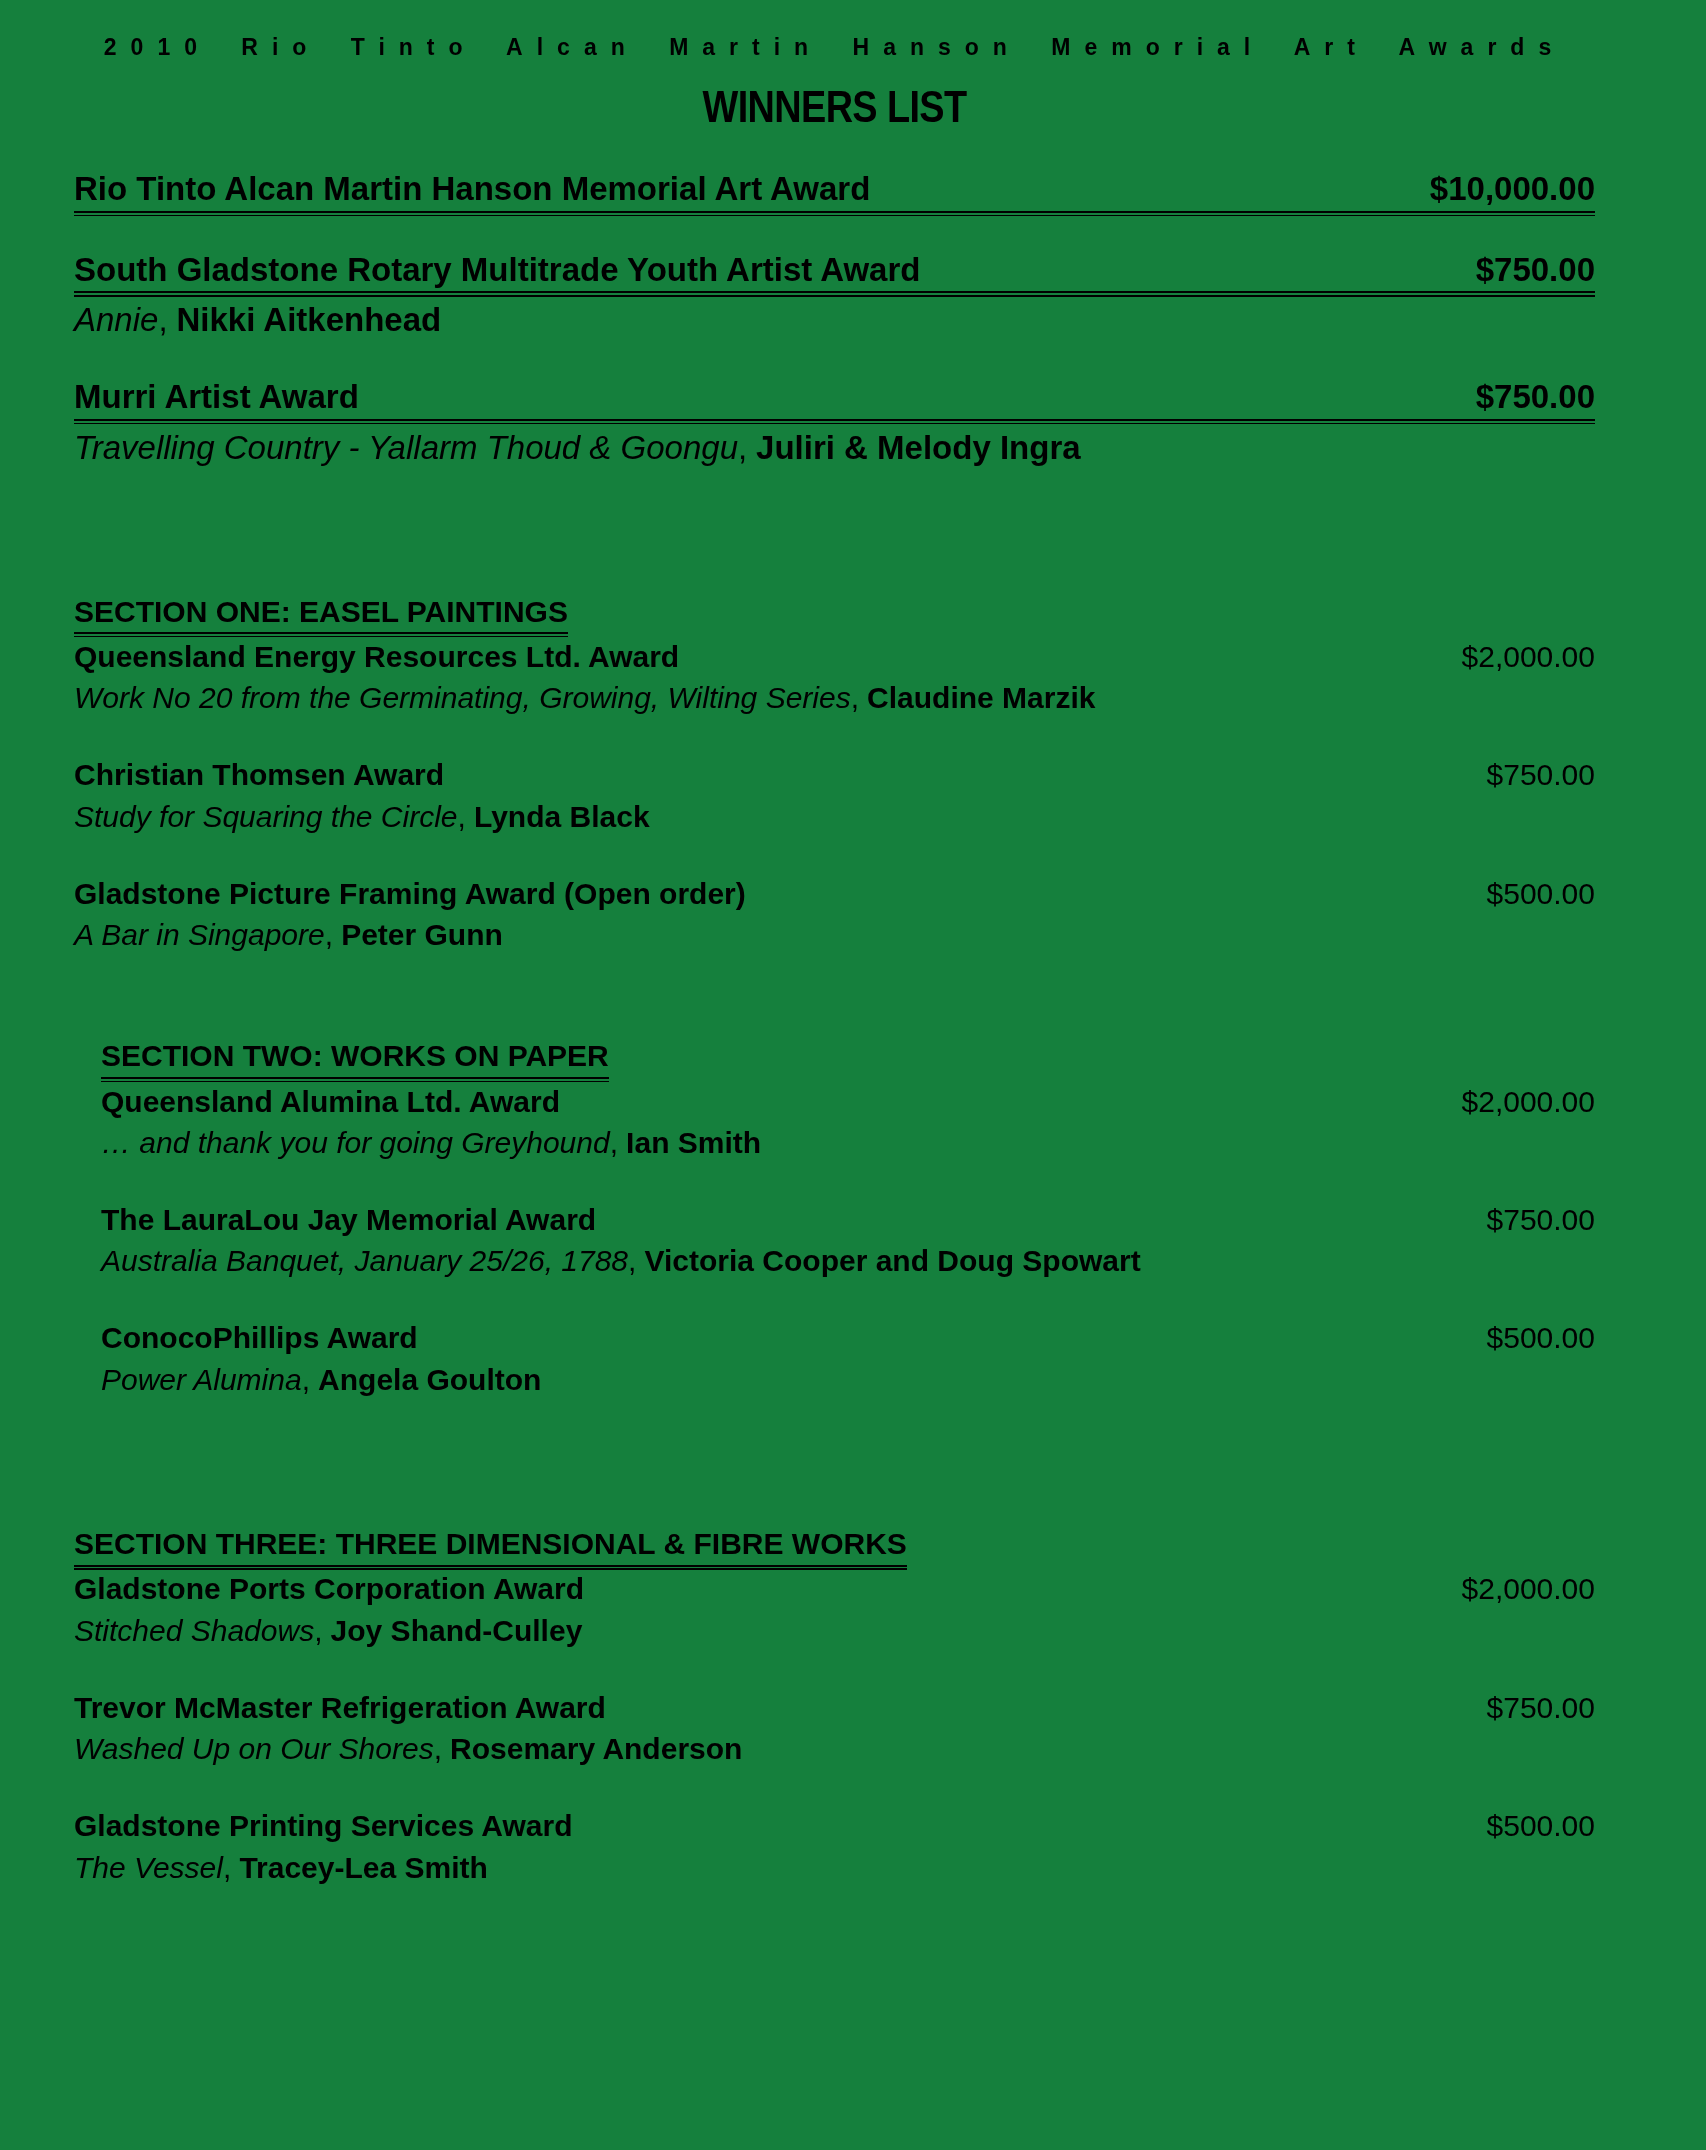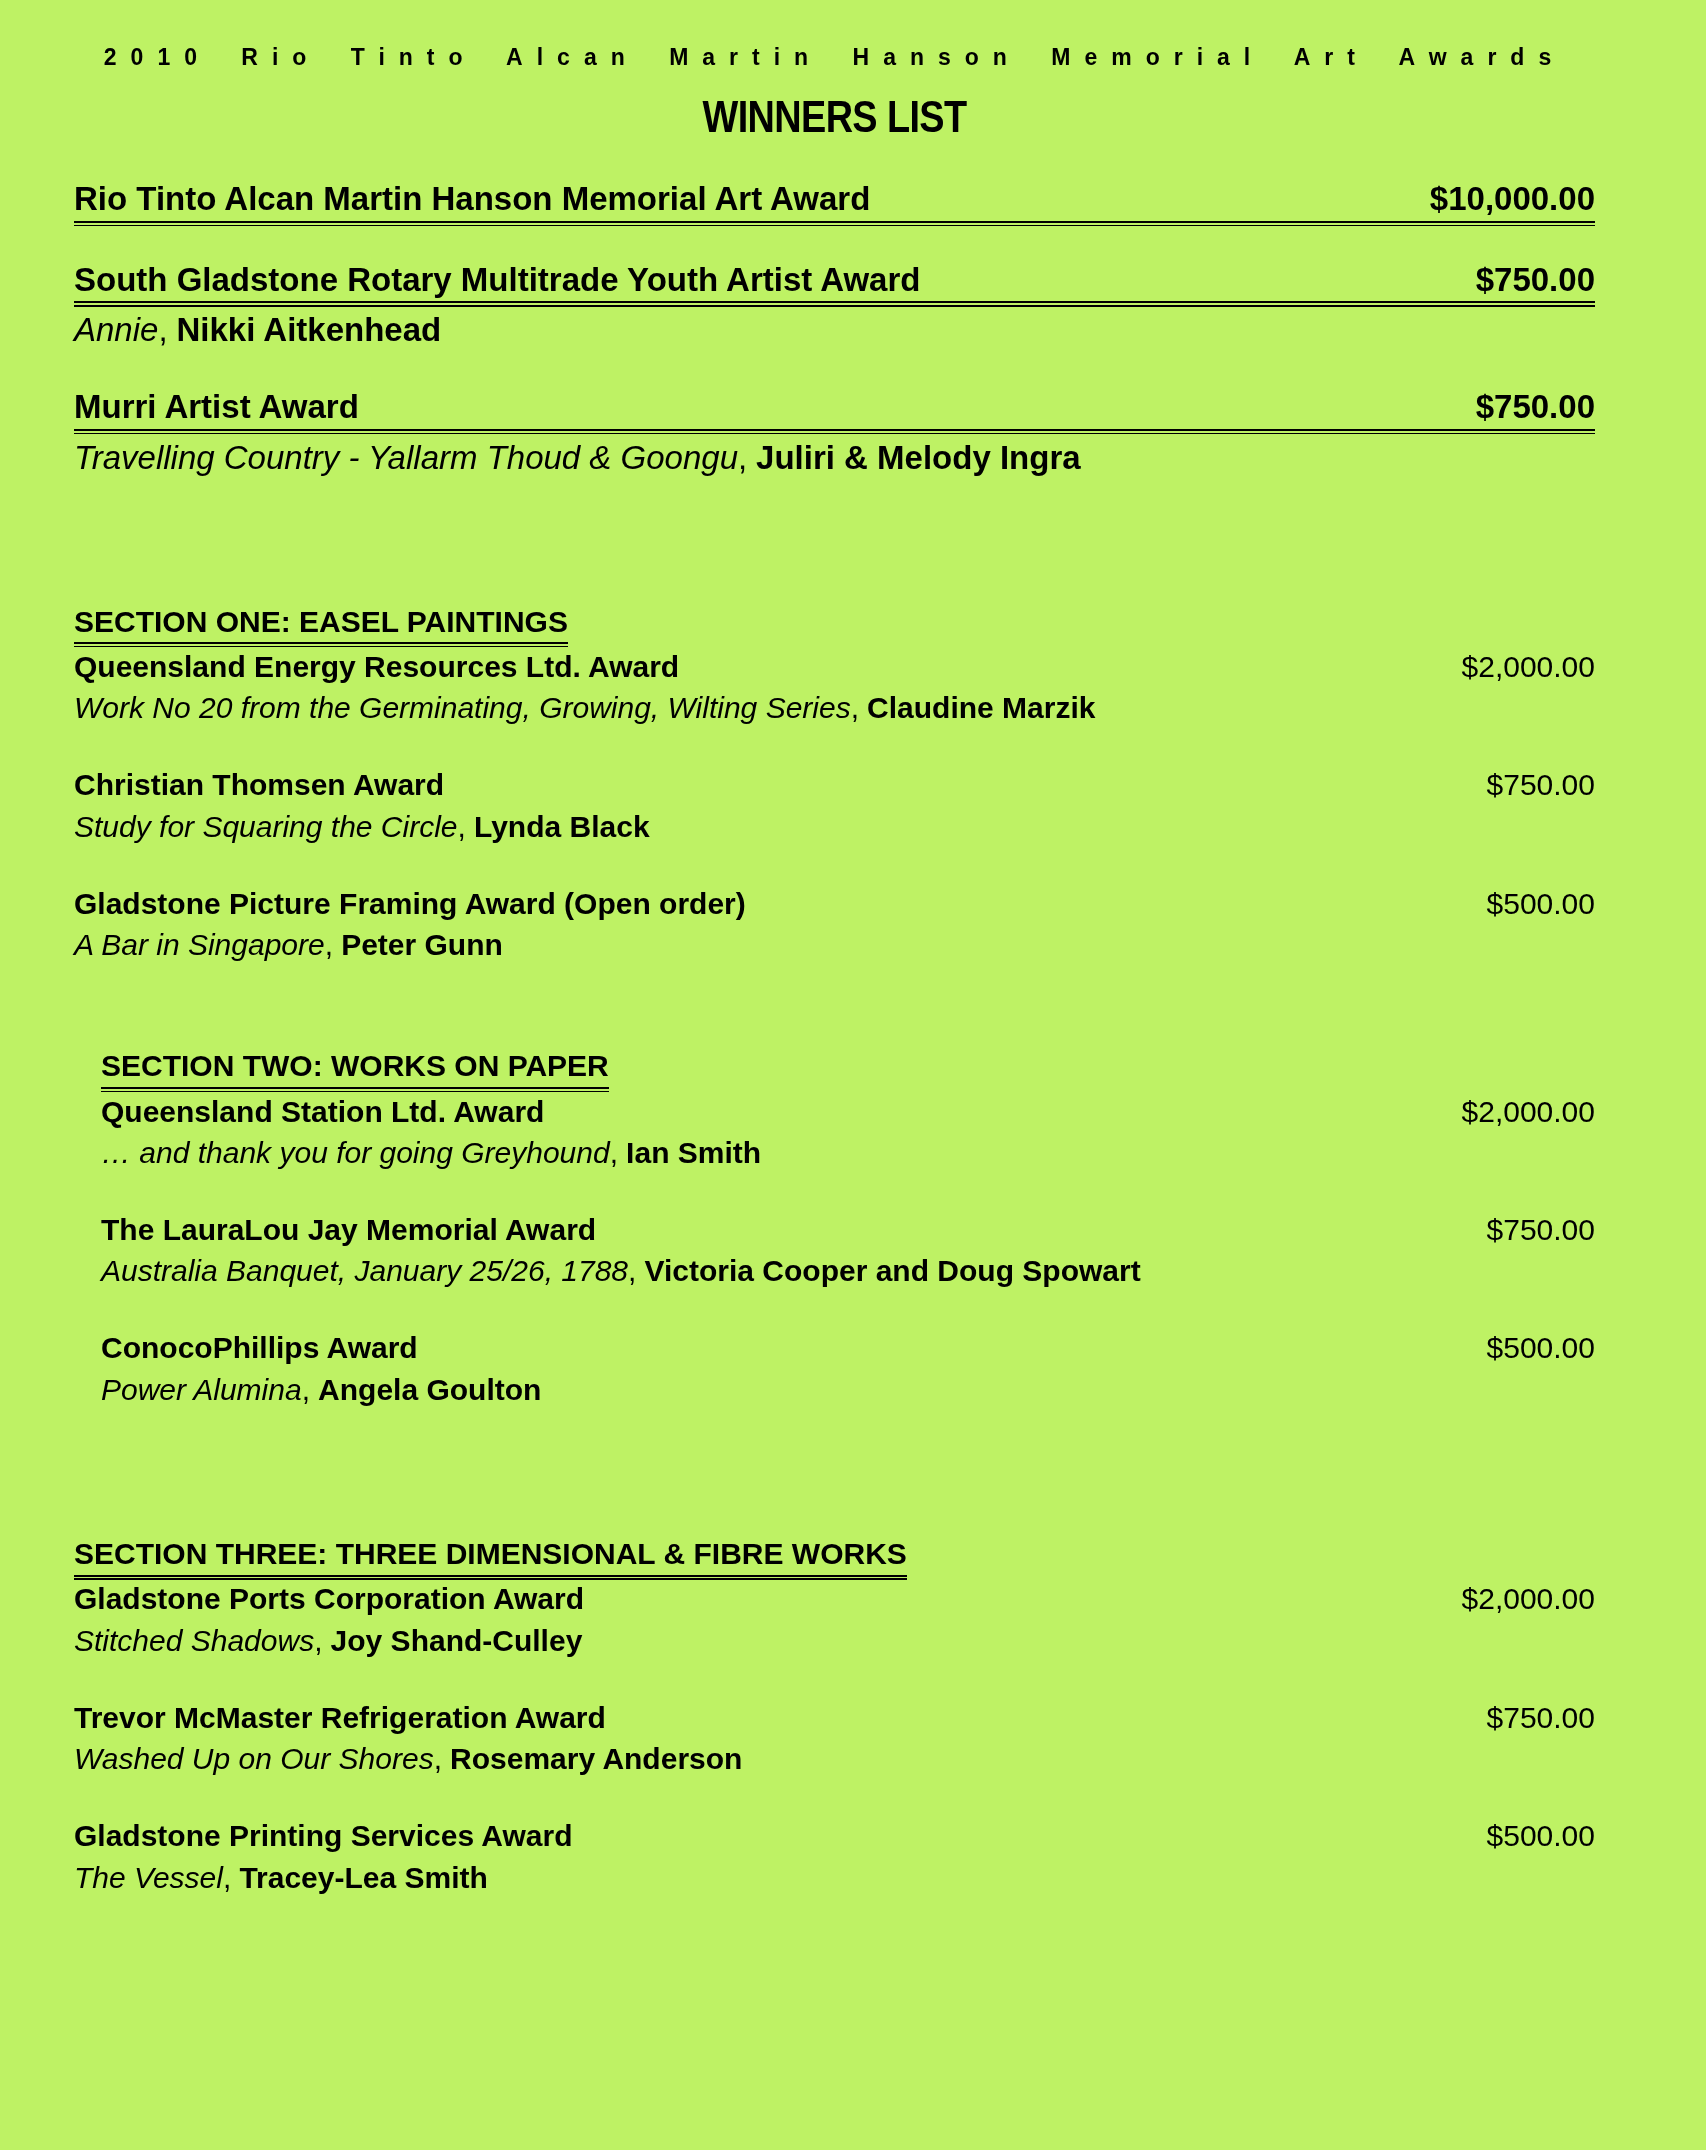--- a/index.html
+++ b/index.html
@@ -7,23 +7,23 @@
     padding: 0;
     background: #ffffff;
     color: #000000;
     font-family: "Liberation Sans", sans-serif;
   }
   .page {
     position: relative;
     width: 1706px;
     height: 2151px;
     box-sizing: border-box;
-    padding: 42px 111px 0 74px;
+    padding: 32px 111px 0 74px;
     overflow: hidden;
-    background: #bef264;
+    background: #15803d;
   }
   
   .eyebrow {
     font-size: 23px;
     line-height: 31px;
     font-weight: 700;
     letter-spacing: 14px;
     word-spacing: 10px;
     white-space: nowrap;
     text-align: center;
@@ -177,21 +177,21 @@
     </div>
   </div>
 
   <div class="section gap-lg">
     <div class="section-heading">
       <span class="heading-text">SECTION TWO: WORKS ON PAPER</span>
     </div>
 
     <div class="award first">
       <div class="award-line">
-        <span>Queensland Station Ltd. Award</span>
+        <span>Queensland Alumina Ltd. Award</span>
         <span class="amount">$2,000.00</span>
       </div>
       <div class="award-sub">
         <em>… and thank you for going Greyhound</em><span class="sep">,</span><span class="artist">Ian Smith</span>
       </div>
     </div>
 
     <div class="award">
       <div class="award-line">
         <span>The LauraLou Jay Memorial Award</span>

